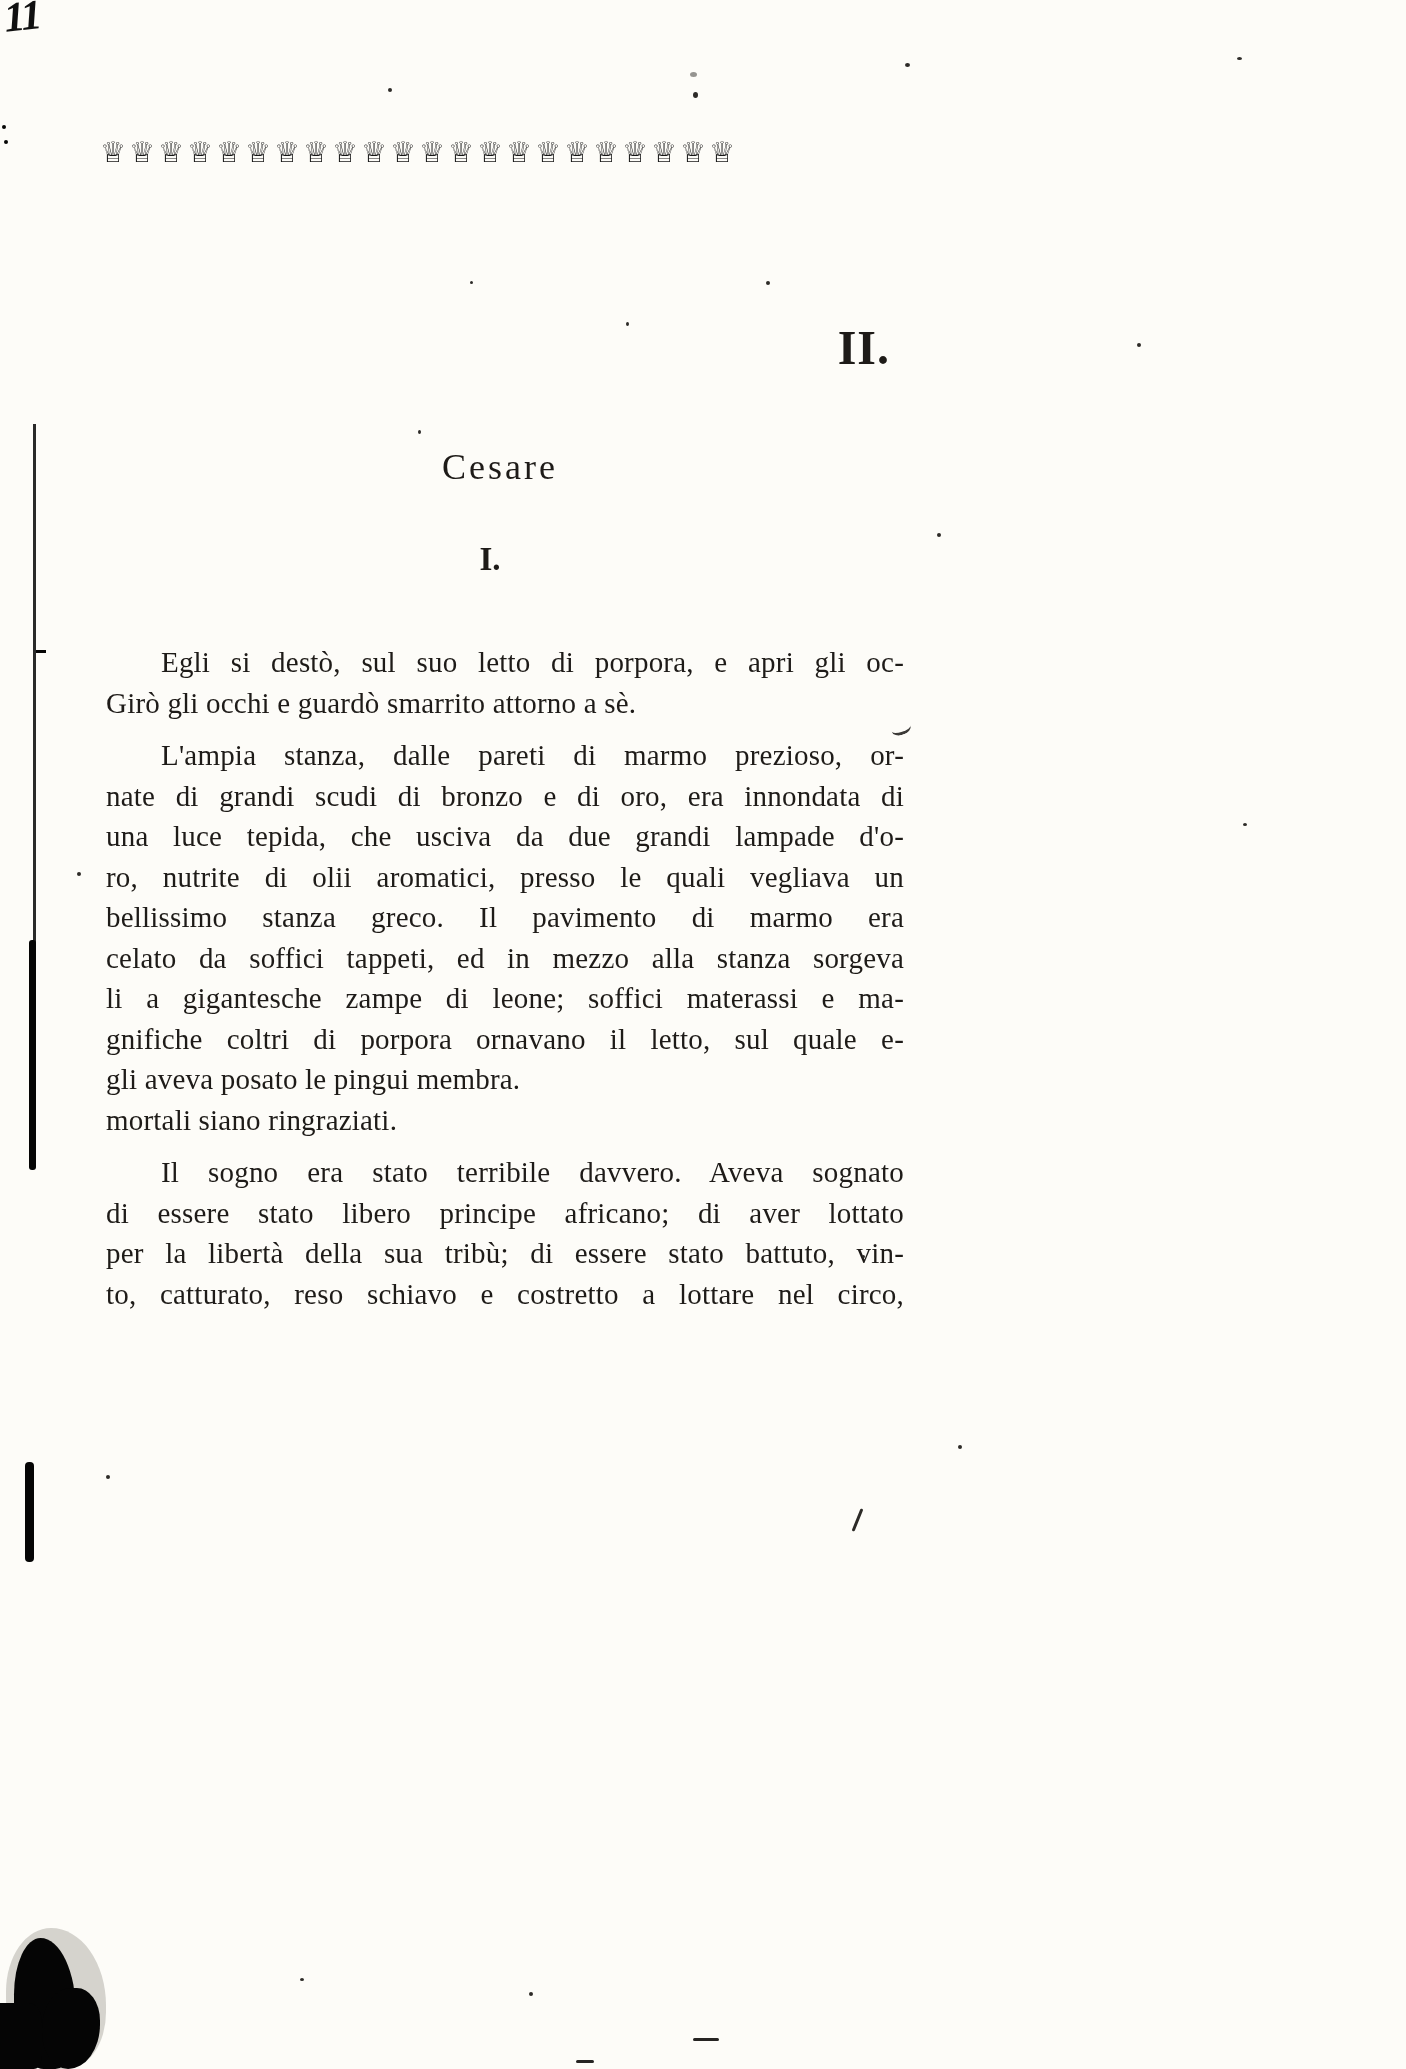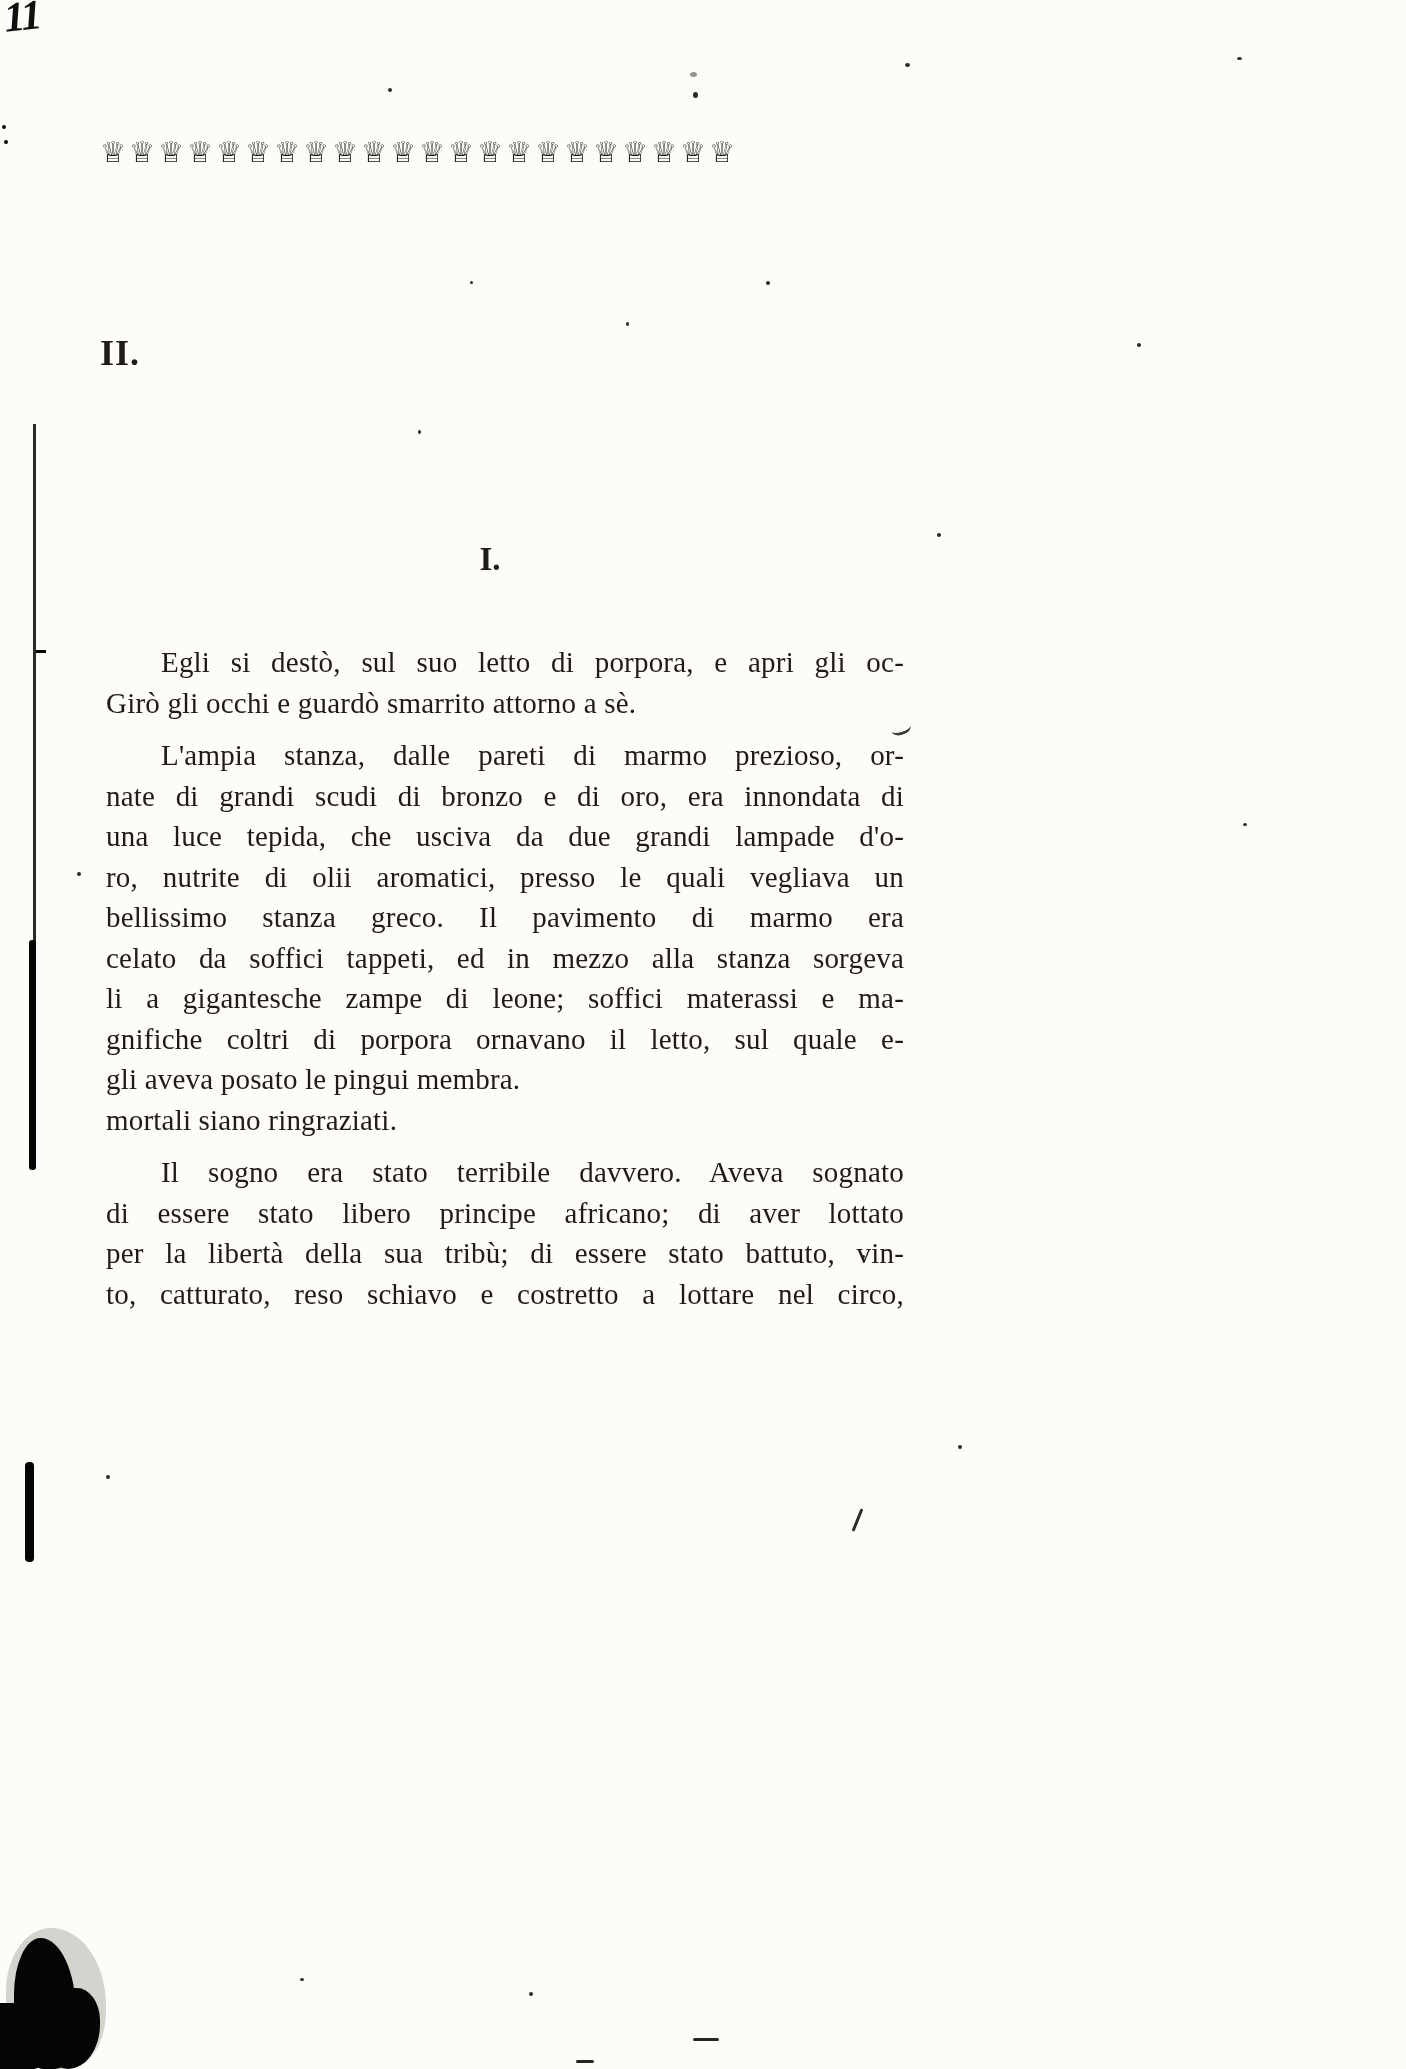--- a/index.html
+++ b/index.html
@@ -13,22 +13,22 @@
     color:#1e1b18;
   }
   
   .ornament-row{
     position:absolute;left:100px;top:130px;width:800px;
     font-family:"DejaVu Sans",sans-serif;
     font-size:29px;line-height:44px;letter-spacing:3px;
     color:#141414;white-space:nowrap;overflow:hidden;
   }
   .chapter{
-    position:absolute;left:100px;top:332px;width:790px;
-    text-align:left;font-size:36px;font-weight:700;letter-spacing:1px;
+    position:absolute;left:100px;top:320px;width:790px;
+    text-align:right;font-size:48px;font-weight:700;letter-spacing:1px;
   }
   .title{
     position:absolute;left:100px;top:446px;width:800px;
     text-align:center;font-size:36px;font-weight:400;letter-spacing:3px;
   }
   .section{
     position:absolute;left:100px;top:541px;width:780px;
     text-align:center;font-size:33px;font-weight:700;
   }
   .text-block{
@@ -73,20 +73,21 @@
 </head>
 <body>
 
 <div class="page">
 
   <div class="handwriting">11</div>
 
   <div class="ornament-row" id="ornament">♕♕♕♕♕♕♕♕♕♕♕♕♕♕♕♕♕♕♕♕♕♕</div>
 
   <div class="chapter">II.</div>
+  <div class="title">Cesare</div>
   <div class="section">I.</div>
 
   <div class="text-block" id="text-block">
       <div class="paragraph">
         <div class="line just indent">Egli si destò, sul suo letto di porpora, e apri gli oc-</div>
         <div class="line">Girò gli occhi e guardò smarrito attorno a sè.</div>
       </div>
       <div class="paragraph">
         <div class="line just indent">L'ampia stanza, dalle pareti di marmo prezioso, or-</div>
         <div class="line just">nate di grandi scudi di bronzo e di oro, era innondata di</div>

